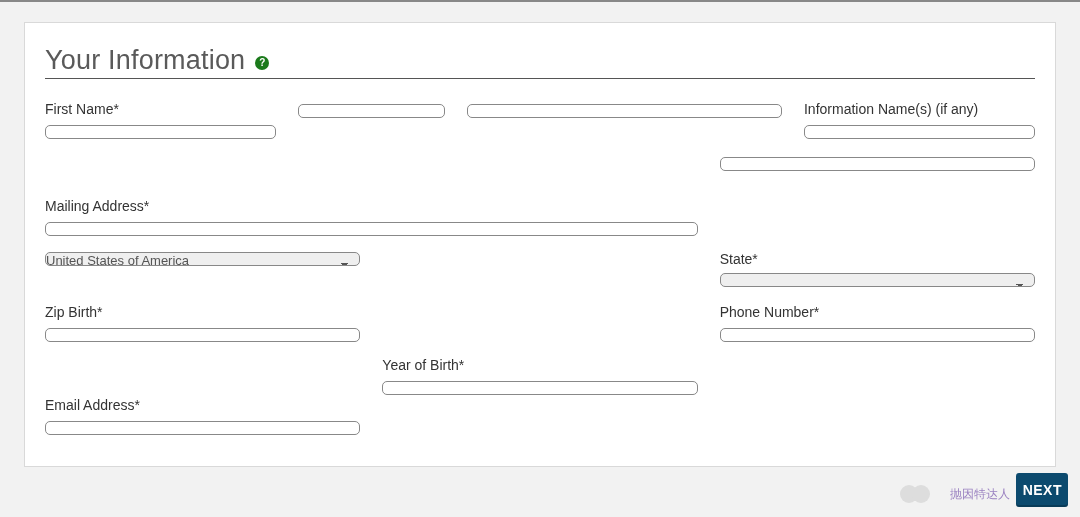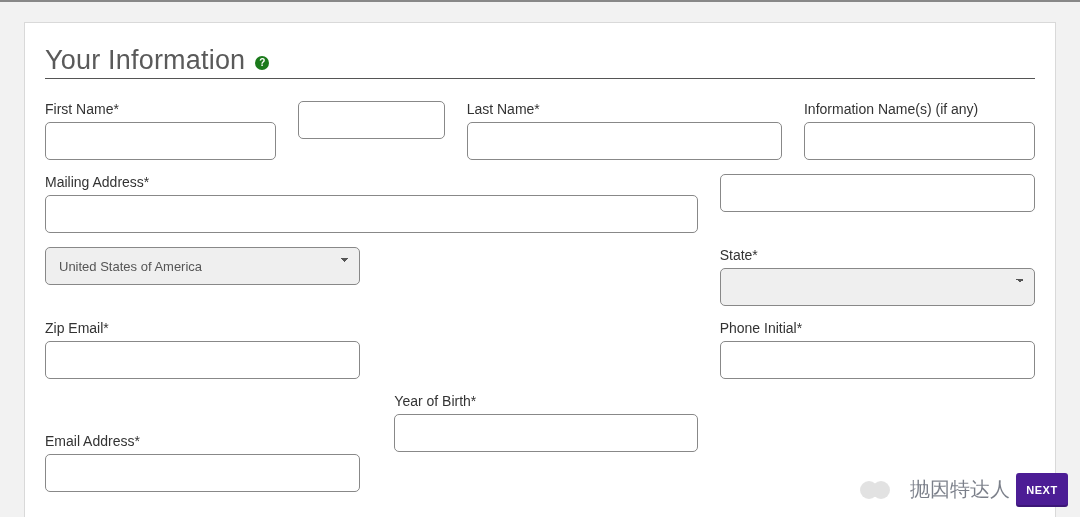--- a/index.html
+++ b/index.html
@@ -55,26 +55,26 @@
     row-gap: 14px;
   }
   .field label {
     display: block;
     font-size: 14px;
     color: #333;
     margin-bottom: 5px;
   }
   .control {
     width: 100%;
-    height: 38px;
+    height: 14px;
     border: 1px solid #888;
     border-radius: 5px;
     background: #fff;
     font-size: 13px;
-    padding: 0 13px;
+    padding: 0 0;
     color: #333;
   }
   select.control {
     appearance: none;
     -webkit-appearance: none;
     background: #efefef;
     padding-right: 22px;
     color: #555;
     position: relative;
     background-image: linear-gradient(45deg, transparent 50%, #555 50%), linear-gradient(135deg, #555 50%, transparent 50%);
@@ -89,76 +89,76 @@
     background-position: calc(100% - 14px) 10px, calc(100% - 10px) 10px;
     background-size: 4px 4px, 4px 4px;
     background-repeat: no-repeat;
   }
   .next-btn {
     position: absolute;
     right: 12px;
     bottom: 10px;
     width: 52px;
     height: 34px;
-    background: #4c1d95;
+    background: #0c4a6e;
     border: none;
     border-radius: 3px;
     color: #fff;
-    font-size: 11px;
+    font-size: 14px;
     font-weight: 700;
     letter-spacing: 0.5px;
     cursor: pointer;
     box-shadow: inset 0 -2px 0 rgba(0,0,0,0.2);
+    text-align: right;
   }
   .watermark {
     position: absolute;
     right: 70px;
     bottom: 14px;
     display: flex;
     align-items: center;
     gap: 4px;
     opacity: 0.55;
     font-family: "Microsoft YaHei", sans-serif;
   }
   .wm-circle {
     width: 18px; height: 18px; border-radius: 50%;
     background: #ccc;
     position: relative;
   }
   .wm-circle.two { margin-left: -10px; }
-  .wm-text { font-size: 20px; color: #0f172a; margin-left: 16px; }
+  .wm-text { font-size: 12px; color: #4c1d95; margin-left: 16px; }
 </style>
 </head>
 <body>
 
 <div class="card">
   <div class="heading-row">
     <div class="heading">Your Information</div>
     <div class="help-badge">?</div>
   </div>
 
   <div class="grid">
 
     <div class="field" style="grid-column: span 3;">
       <label>First Name*</label>
       <input class="control" value="" style="">
     </div>
     <div class="field" style="grid-column: span 2;">
       <input class="control" value="" style="">
     </div>
     <div class="field" style="grid-column: span 4;">
-      <label>Last Name*</label>
       <input class="control" value="" style="">
     </div>
     <div class="field" style="grid-column: span 3;">
       <label>Information Name(s) (if any)</label>
       <input class="control" value="" style="">
     </div>
 
-    <div class="field" style="grid-column: span 8;">
+    <div class="field" style="grid-column: span 8; margin-top: 44px;">
       <label>Mailing Address*</label>
       <input class="control" value="" style="">
     </div>
 
     <div class="field" style="grid-column: span 4;">
       <input class="control" value="" style="">
     </div>
     <div class="field" style="grid-column: span 4;">
       <select class="control">
         <option>United States of America</option>
@@ -166,34 +166,34 @@
     </div>
     <div style="grid-column: span 4;"></div>
 
     <div class="field" style="grid-column: span 4;">
       <label>State*</label>
       <select class="control select-state">
         <option></option>
       </select>
     </div>
     <div class="field" style="grid-column: span 4;">
-      <label>Zip Email*</label>
+      <label>Zip Birth*</label>
       <input class="control" value="" style="">
     </div>
     <div style="grid-column: span 4;"></div>
 
     <div class="field" style="grid-column: span 4;">
-      <label>Phone Initial*</label>
+      <label>Phone Number*</label>
       <input class="control" value="" style="">
     </div>
     <div class="field" style="grid-column: span 4; margin-top: 40px;">
       <label>Email Address*</label>
       <input class="control" value="" style="">
     </div>
-    <div class="field" style="grid-column: span 4; margin-left: 12px;">
+    <div class="field" style="grid-column: span 4;">
       <label>Year of Birth*</label>
       <input class="control" value="" style="">
     </div>
 
   </div>
 </div>
 
 <div class="watermark">
   <div class="wm-circle"></div>
   <div class="wm-circle two"></div>

